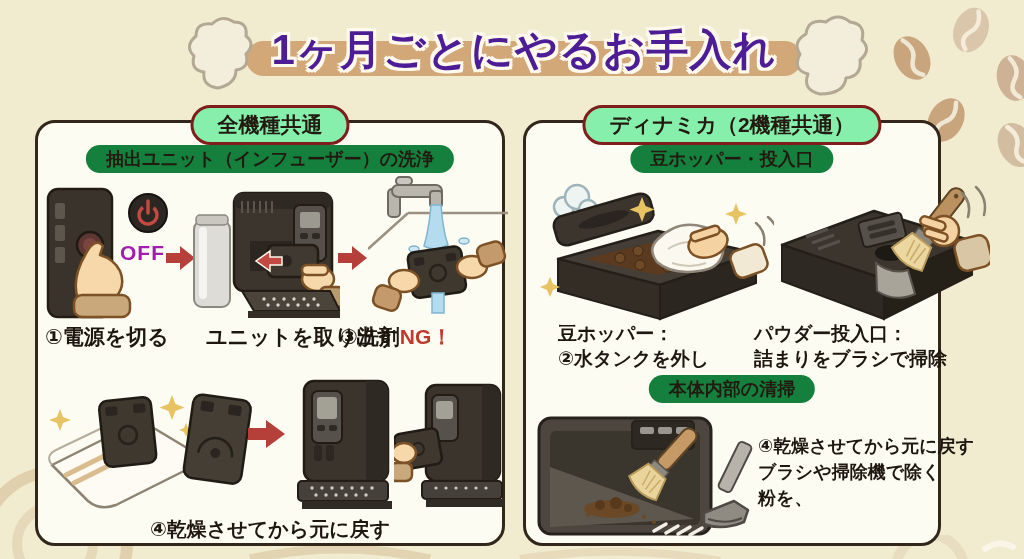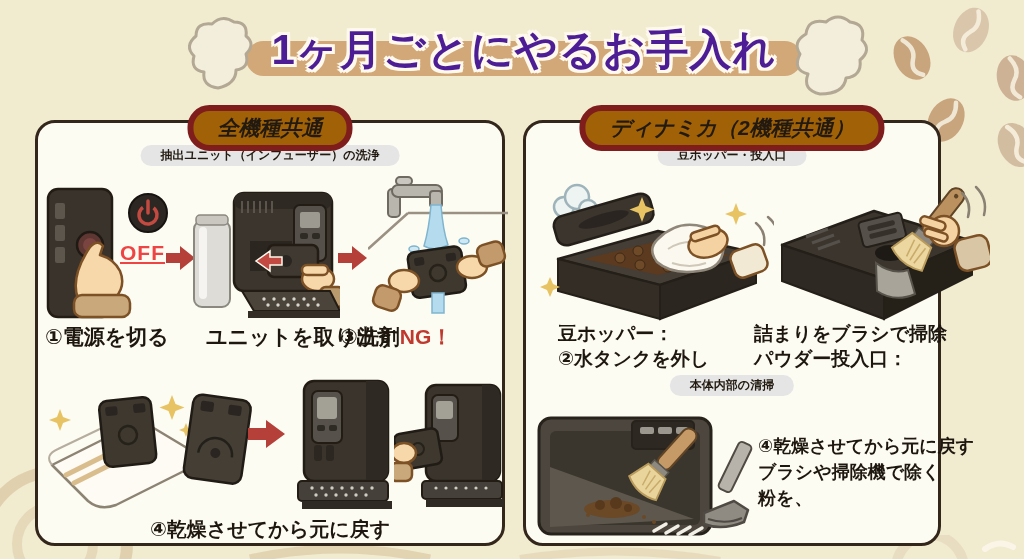--- a/index.html
+++ b/index.html
@@ -35,42 +35,42 @@
 
   
   .panel{
     position:absolute; top:120px; height:426px;
     background:#fdfcf3; border:3.5px solid #33261a; border-radius:20px;
   }
   .panel-left{ left:35px; width:470px; }
   .panel-right{ left:523px; width:418px; }
   .badge{
     position:absolute; top:-18px; left:50%; transform:translateX(-50%);
-    background:#a16207; border:6px solid #7f1d1d; border-radius:22px;
+    background:#86efac; border:3px solid #7f1d1d; border-radius:22px;
     padding:3px 24px; font-size:21px; font-weight:800; color:#221a10;
-    white-space:nowrap; z-index:3;font-style:italic;
+    white-space:nowrap; z-index:3;
   }
   .pill{
     position:absolute; left:50%; transform:translateX(-50%);
-    background:#e5e5e5; border-radius:18px; padding:2px 20px;
-    font-size:12px; font-weight:800; color:#221a10; white-space:nowrap;
+    background:#15803d; border-radius:18px; padding:2px 20px;
+    font-size:18px; font-weight:800; color:#221a10; white-space:nowrap;
   }
   .pill-sub{ top:22px; }
   .pill-sec2{ top:252px; }
 
   .vig{ position:absolute; }
   .cap{
     position:absolute; font-size:21px; font-weight:700; color:#1d1710;
     line-height:1.32; white-space:nowrap;
   }
   .cap .indent{ padding-left:22px; }
   .red{ color:#c0392e; }
   .off-label{
     position:absolute; left:82px; top:118px; font-size:21px; font-weight:900;
-    color:#ef4444; letter-spacing:1px;text-decoration:underline;
+    color:#a21caf; letter-spacing:1px;
   }
   .cap-center{ left:0; width:100%; text-align:center; font-size:20px; }
   .note{
     position:absolute; left:232px; top:310px; width:232px;
     font-size:18px; font-weight:700; color:#1d1710; line-height:1.45;
   }
 </style>
 </head>
 <body>
 
@@ -394,22 +394,22 @@
         <rect x="178" y="58" width="34" height="32" rx="9" fill="#d9c6a4" transform="rotate(-14 195 74)"></rect>
       </g>
       <path d="M184 14 q10 10 6 24 M198 8 q12 12 8 28" stroke="#8a8172" stroke-width="2.5" fill="none" stroke-linecap="round"></path>
     </svg>
 
     <div class="cap" style="left:32px;top:198px;font-size:19px">
       <div>豆ホッパー：</div>
       <div>②水タンクを外し</div>
     </div>
     <div class="cap" style="left:228px;top:198px;font-size:19px">
+      <div>パウダー投入口：</div>
       <div>詰まりをブラシで掃除</div>
-      <div>パウダー投入口：</div>
     </div>
 
     <div class="pill pill-sec2">本体内部の清掃</div>
 
     <svg class="vig" style="left:10px;top:292px" width="222" height="128">
       <rect x="3" y="3" width="172" height="116" rx="12" fill="#4c463e" stroke="#27221b" stroke-width="3"></rect>
       <rect x="14" y="16" width="150" height="94" rx="6" fill="#3a352d"></rect>
       <rect x="96" y="6" width="62" height="28" rx="4" fill="#2d2822" stroke="#27221b" stroke-width="2"></rect>
       <rect x="104" y="12" width="14" height="7" rx="2" fill="#9b978e"></rect>
       <rect x="122" y="12" width="14" height="7" rx="2" fill="#9b978e"></rect>

